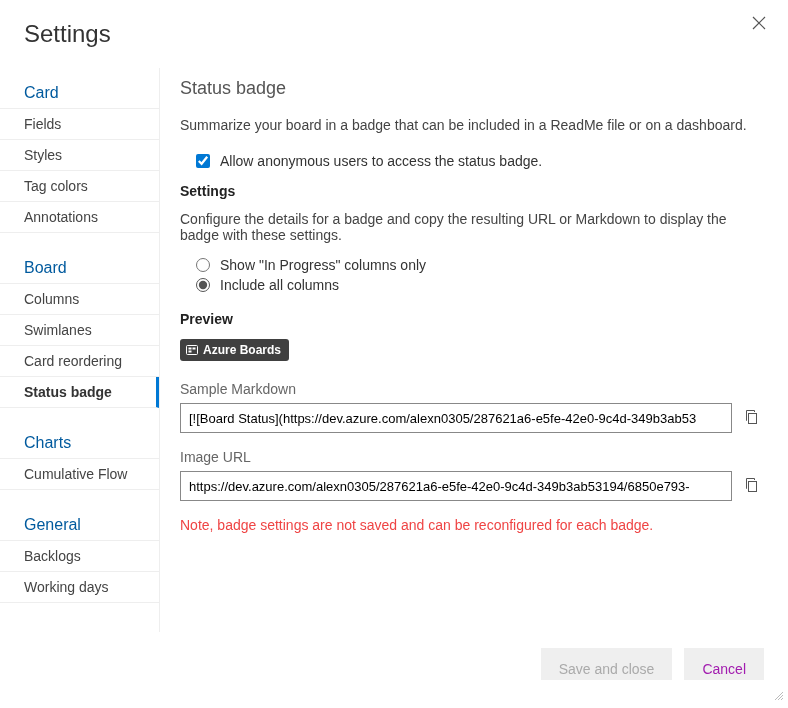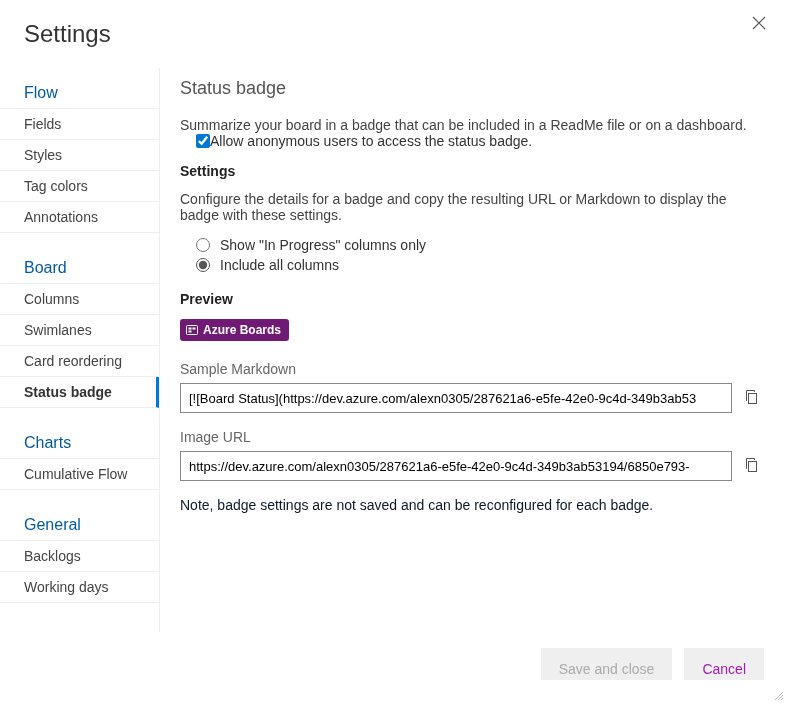--- a/index.html
+++ b/index.html
@@ -77,25 +77,26 @@
       overflow: auto;
     }
     .content-title {
       font-size: 18px;
       font-weight: 400;
       color: #555;
       margin-bottom: 18px;
     }
     .content-description {
       color: #444;
-      margin-bottom: 0;
+      margin-bottom: 20px;
     }
     .checkbox-row {
       display: flex;
       align-items: center;
+      gap: 10px;
       margin-bottom: 14px;
       padding-left: 16px;
     }
     .checkbox-row input[type="checkbox"] {
       width: 14px;
       height: 14px;
       accent-color: #0078d4;
     }
     .section-heading {
       font-weight: 700;
@@ -125,21 +126,21 @@
     .badge-preview {
       display: inline-flex;
       align-items: stretch;
       height: 22px;
       font-size: 12px;
       border-radius: 3px;
       overflow: hidden;
       margin-bottom: 20px;
     }
     .badge-left {
-      background: #701a75;
+      background: #404040;
       color: #fff;
       display: flex;
       align-items: center;
       padding: 0 8px 0 6px;
       gap: 5px;
       font-weight: 600;
     }
     .badge-left svg { display: block; }
     .badge-right {
       background: #2a8062;
@@ -172,21 +173,21 @@
     .copy-btn {
       background: none;
       border: none;
       cursor: pointer;
       padding: 4px;
       color: #555;
       display: flex;
       align-items: center;
     }
     .note-text {
-      color: #0f172a;
+      color: #ef4444;
       margin-bottom: 24px;
     }
     .dialog-footer {
       display: flex;
       justify-content: flex-end;
       gap: 12px;
       padding: 16px 24px 28px 0;
     }
     .btn {
       height: 32px;
@@ -223,21 +224,21 @@
         </svg>
     </span>
   </button>
 
   <h1 class="dialog-title">Settings</h1>
 
   <div class="dialog-body">
 
     <nav class="sidebar">
 
-      <div class="sidebar-section-title">Flow</div>
+      <div class="sidebar-section-title">Card</div>
       <div class="sidebar-item">Fields</div>
       <div class="sidebar-item">Styles</div>
       <div class="sidebar-item">Tag colors</div>
       <div class="sidebar-item">Annotations</div>
 
       <div class="sidebar-gap"></div>
 
       <div class="sidebar-section-title">Board</div>
       <div class="sidebar-item">Columns</div>
       <div class="sidebar-item">Swimlanes</div>

